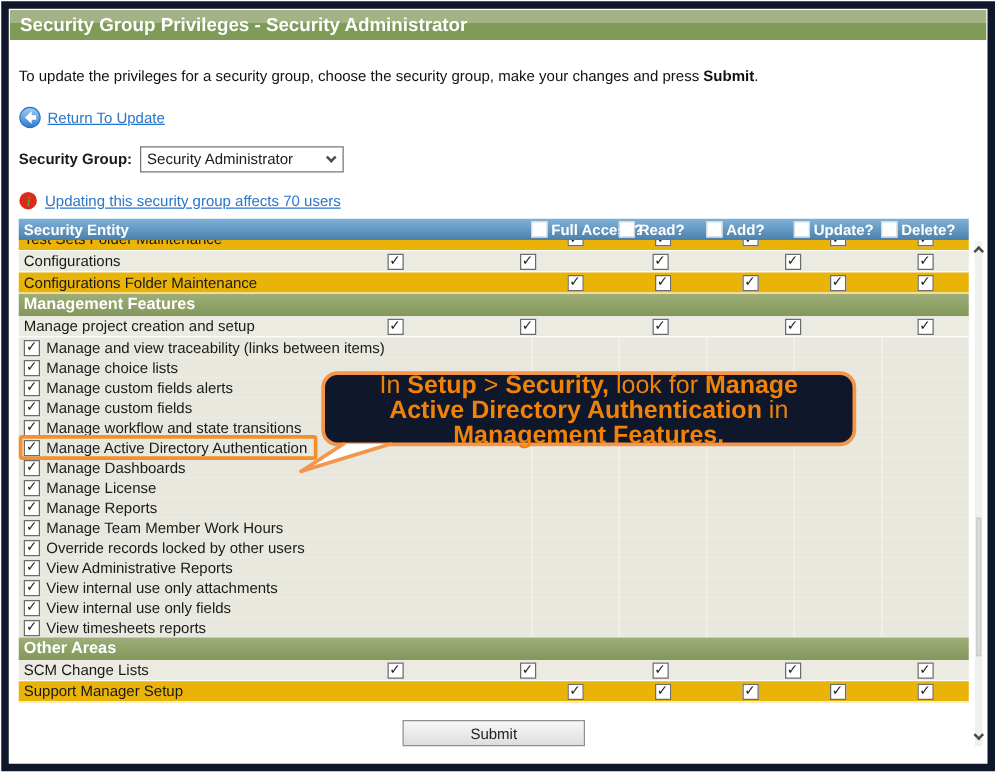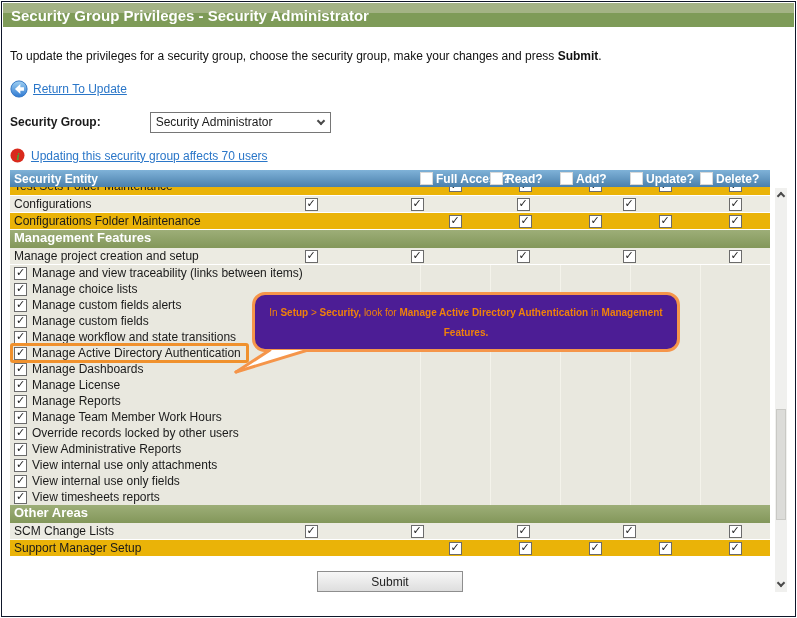--- a/index.html
+++ b/index.html
@@ -3,42 +3,42 @@
 <meta charset="utf-8">
 <style>
   * { box-sizing: border-box; margin: 0; padding: 0; }
   html,body { background:#fff; }
   body {
     width:797px; height:618px; overflow:hidden;
     font-family:"Liberation Sans","DejaVu Sans",sans-serif;
     font-size:12px; color:#1a1a1a;
   }
   .window{
-    width:795px; height:616px; margin:1px; border:1px solid #0f172a;
+    width:795px; height:616px; margin:1px; border:6px solid #0f172a;
     position:relative; background:#fff;
   }
   
   .titlebar{
     height:24px; margin:1px 1px 0 1px;
     background:linear-gradient(to bottom,#a3b385 0%,#a3b385 42%,var(--title-green,#7e9b58) 42%);
     display:flex; align-items:center; padding-left:8px;
     color:#fff; font-weight:bold; font-size:15px;
   }
   .content{ padding:0 8px; position:relative; }
   .intro{ margin-top:22px; font-size:12px; color:#111; }
   
   .return-row{ margin-top:17px; height:18px; display:flex; align-items:center; gap:5px; }
   a.link{ color:var(--link-blue,#2a76c8); text-decoration:underline; cursor:pointer; font-size:12px; }
   
   .sg-row{ margin-top:13px; height:22px; display:flex; align-items:center; gap:6px; }
   .sg-label{ font-weight:bold; }
   .selectbox{
-    width:181px; height:21px; border:1px solid #767676; background:#fff;
+    width:163px; height:21px; border:1px solid #767676; background:#fff;
     display:flex; align-items:center; justify-content:space-between;
-    padding:0 6px 0 5px; cursor:default;margin-left:43px;
+    padding:0 6px 0 5px; cursor:default;
   }
   .chev{ width:6px; height:6px; border-right:2px solid #4a4a4a; border-bottom:2px solid #4a4a4a; display:inline-block; }
   .chev.down{ transform:rotate(45deg); margin-top:-3px; }
   .chev.up{ transform:rotate(-135deg); }
   
   .warn-row{ margin-top:14px; height:17px; display:flex; align-items:center; gap:6px; }
   
   .table-area{ margin-top:6px; display:flex; align-items:stretch; }
   .tcol{ flex:1; }
   .thead{
@@ -92,24 +92,24 @@
   
   .submit-row{ margin-top:14px; display:flex; justify-content:center; width:760px; }
   .submit-btn{
     width:146px; height:21px; border:1px solid #8e8e8e;
     background:linear-gradient(to bottom,#f7f7f7,#dedede);
     font-size:12px; font-family:inherit; cursor:pointer; color:#222;
   }
   
   .callout{
     position:absolute; left:250px; top:290px; width:428px; height:60px;
-    background:#4c1d95; border:3px solid #f5954a; border-radius:13px;
+    background:#0f172a; border:3px solid #f5954a; border-radius:13px;
     z-index:5; display:flex; align-items:center; justify-content:center;
     text-align:center; padding:2px 14px 0 14px;
-    color:var(--accent,#F0820A); font-size:10px; line-height:20px;
+    color:var(--accent,#F0820A); font-size:20px; line-height:20px;
   }
   .callout b{ font-weight:bold; }
   .tail{ position:absolute; left:230px; top:347px; z-index:6; }
   
   .icon-svg{ display:block; }
 </style>
 </head>
 <body>
 
 <div class="window">

